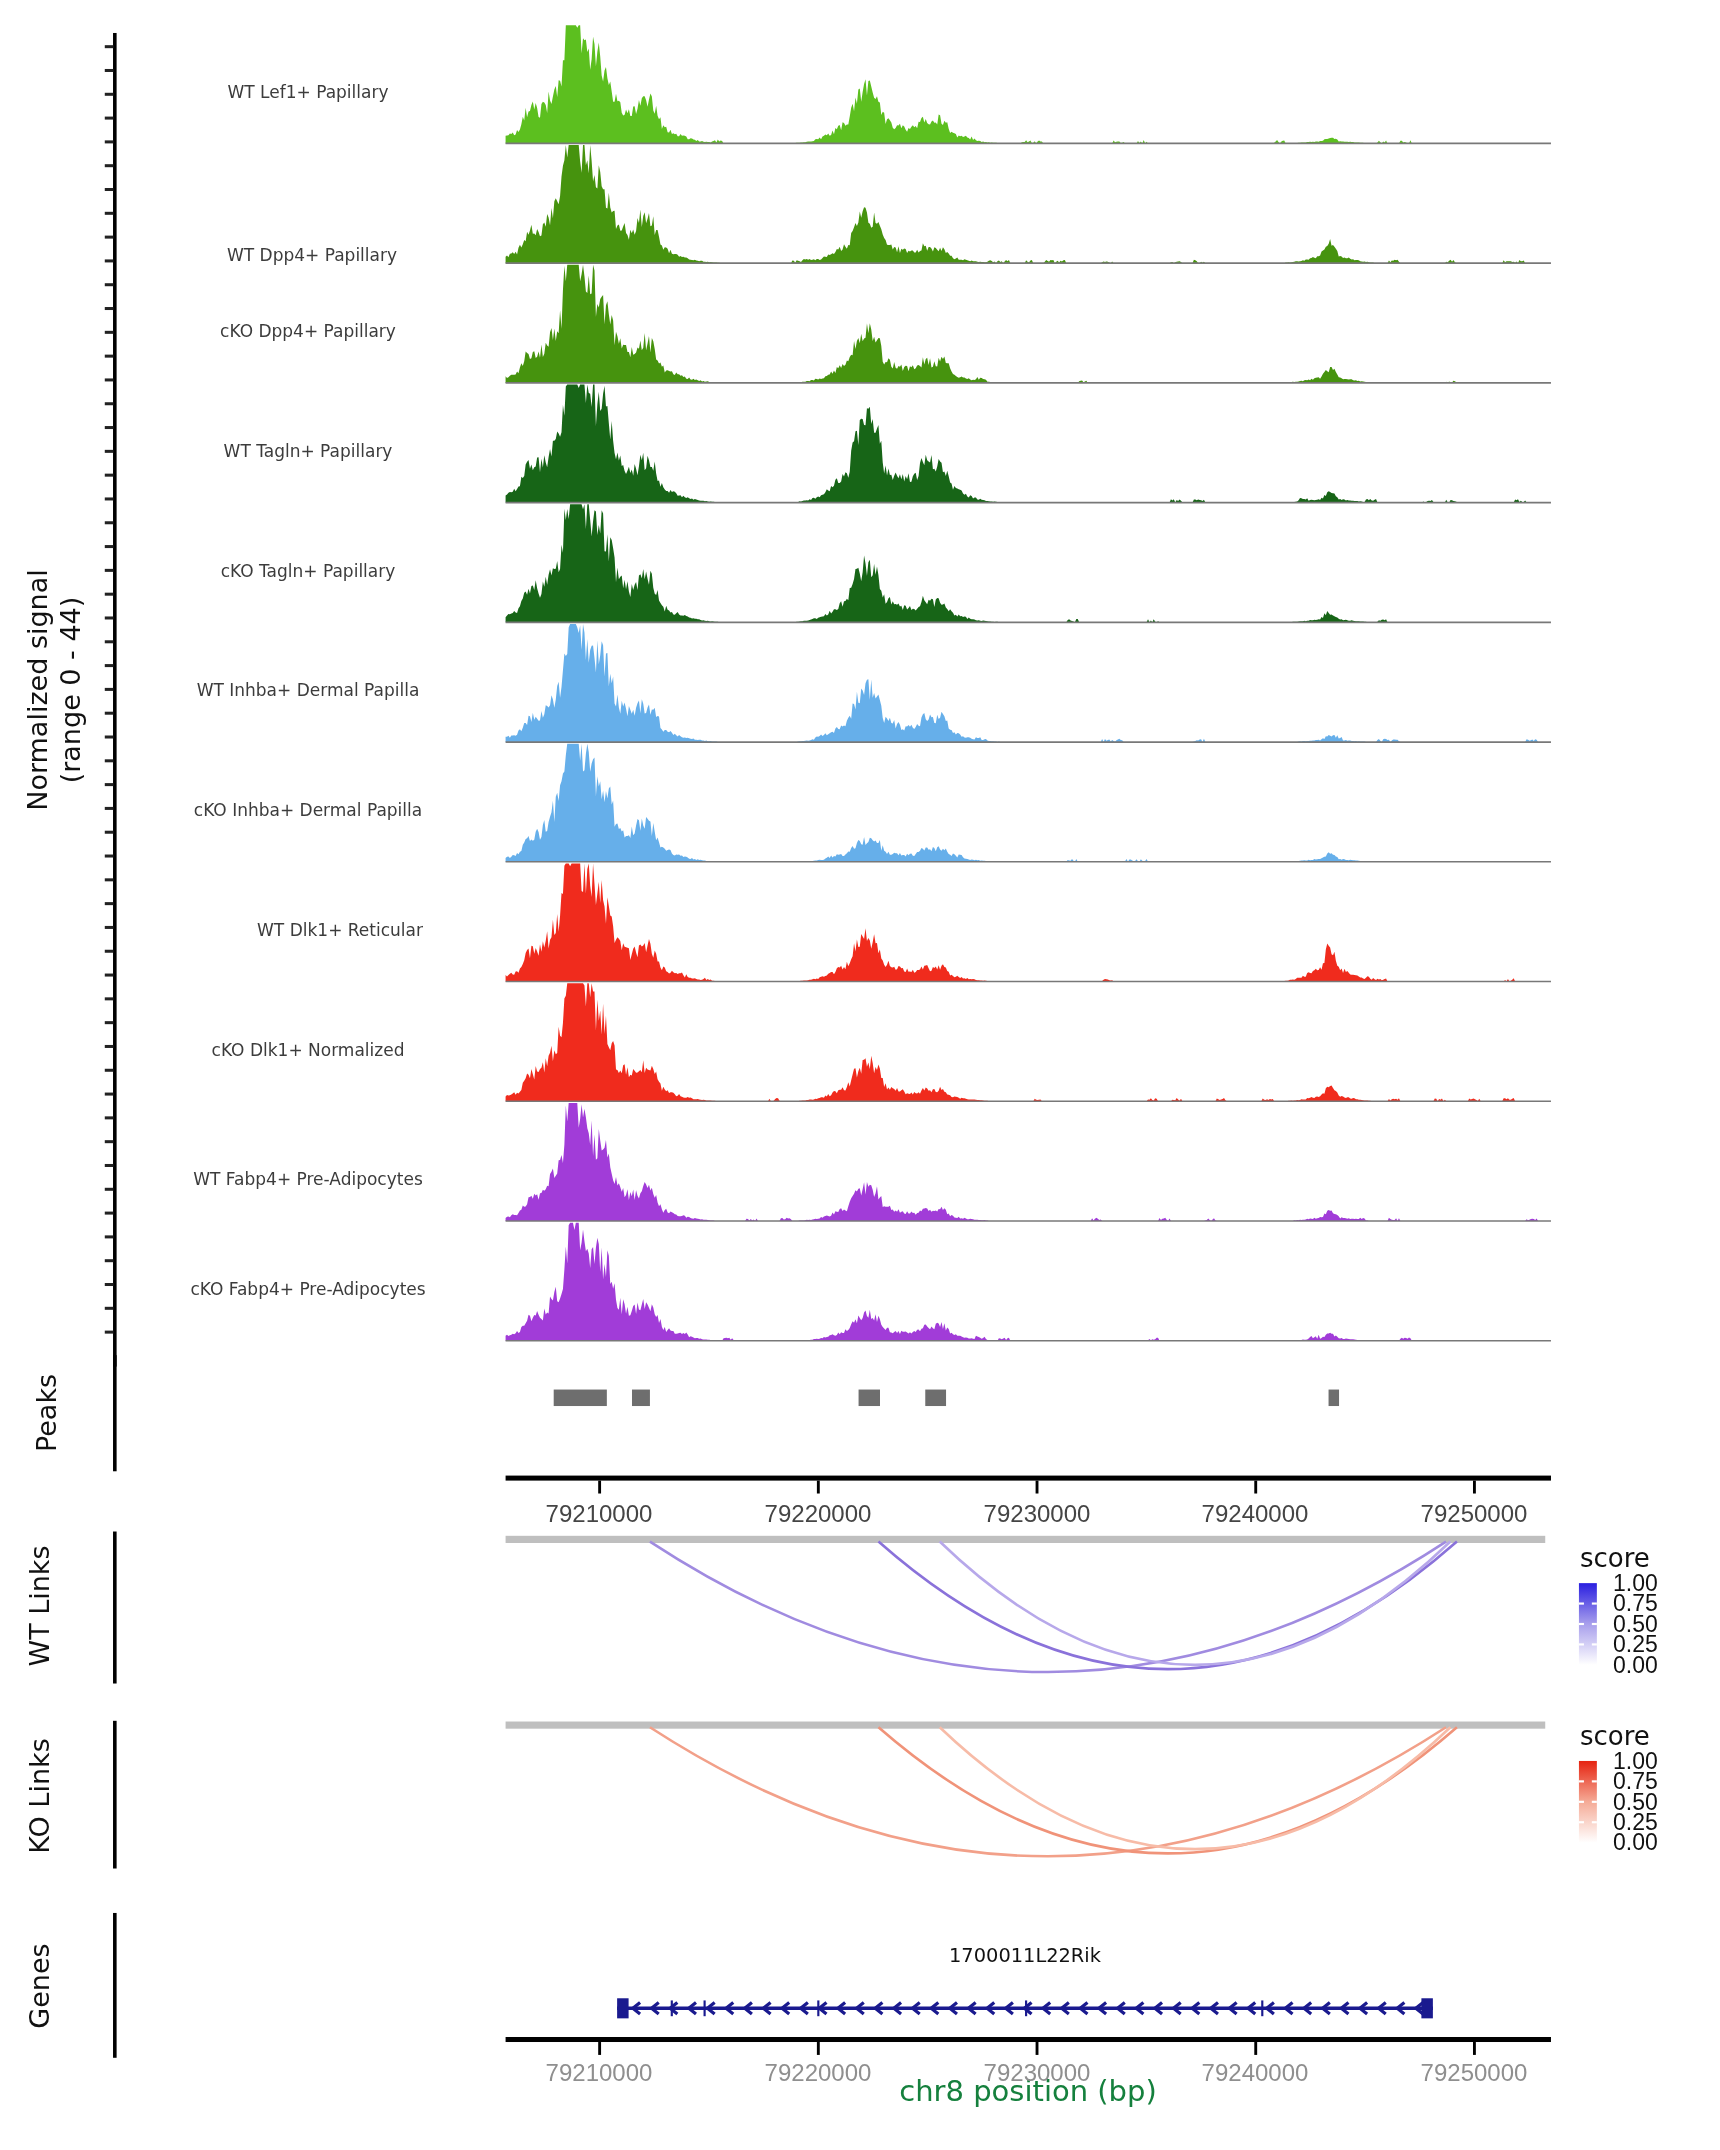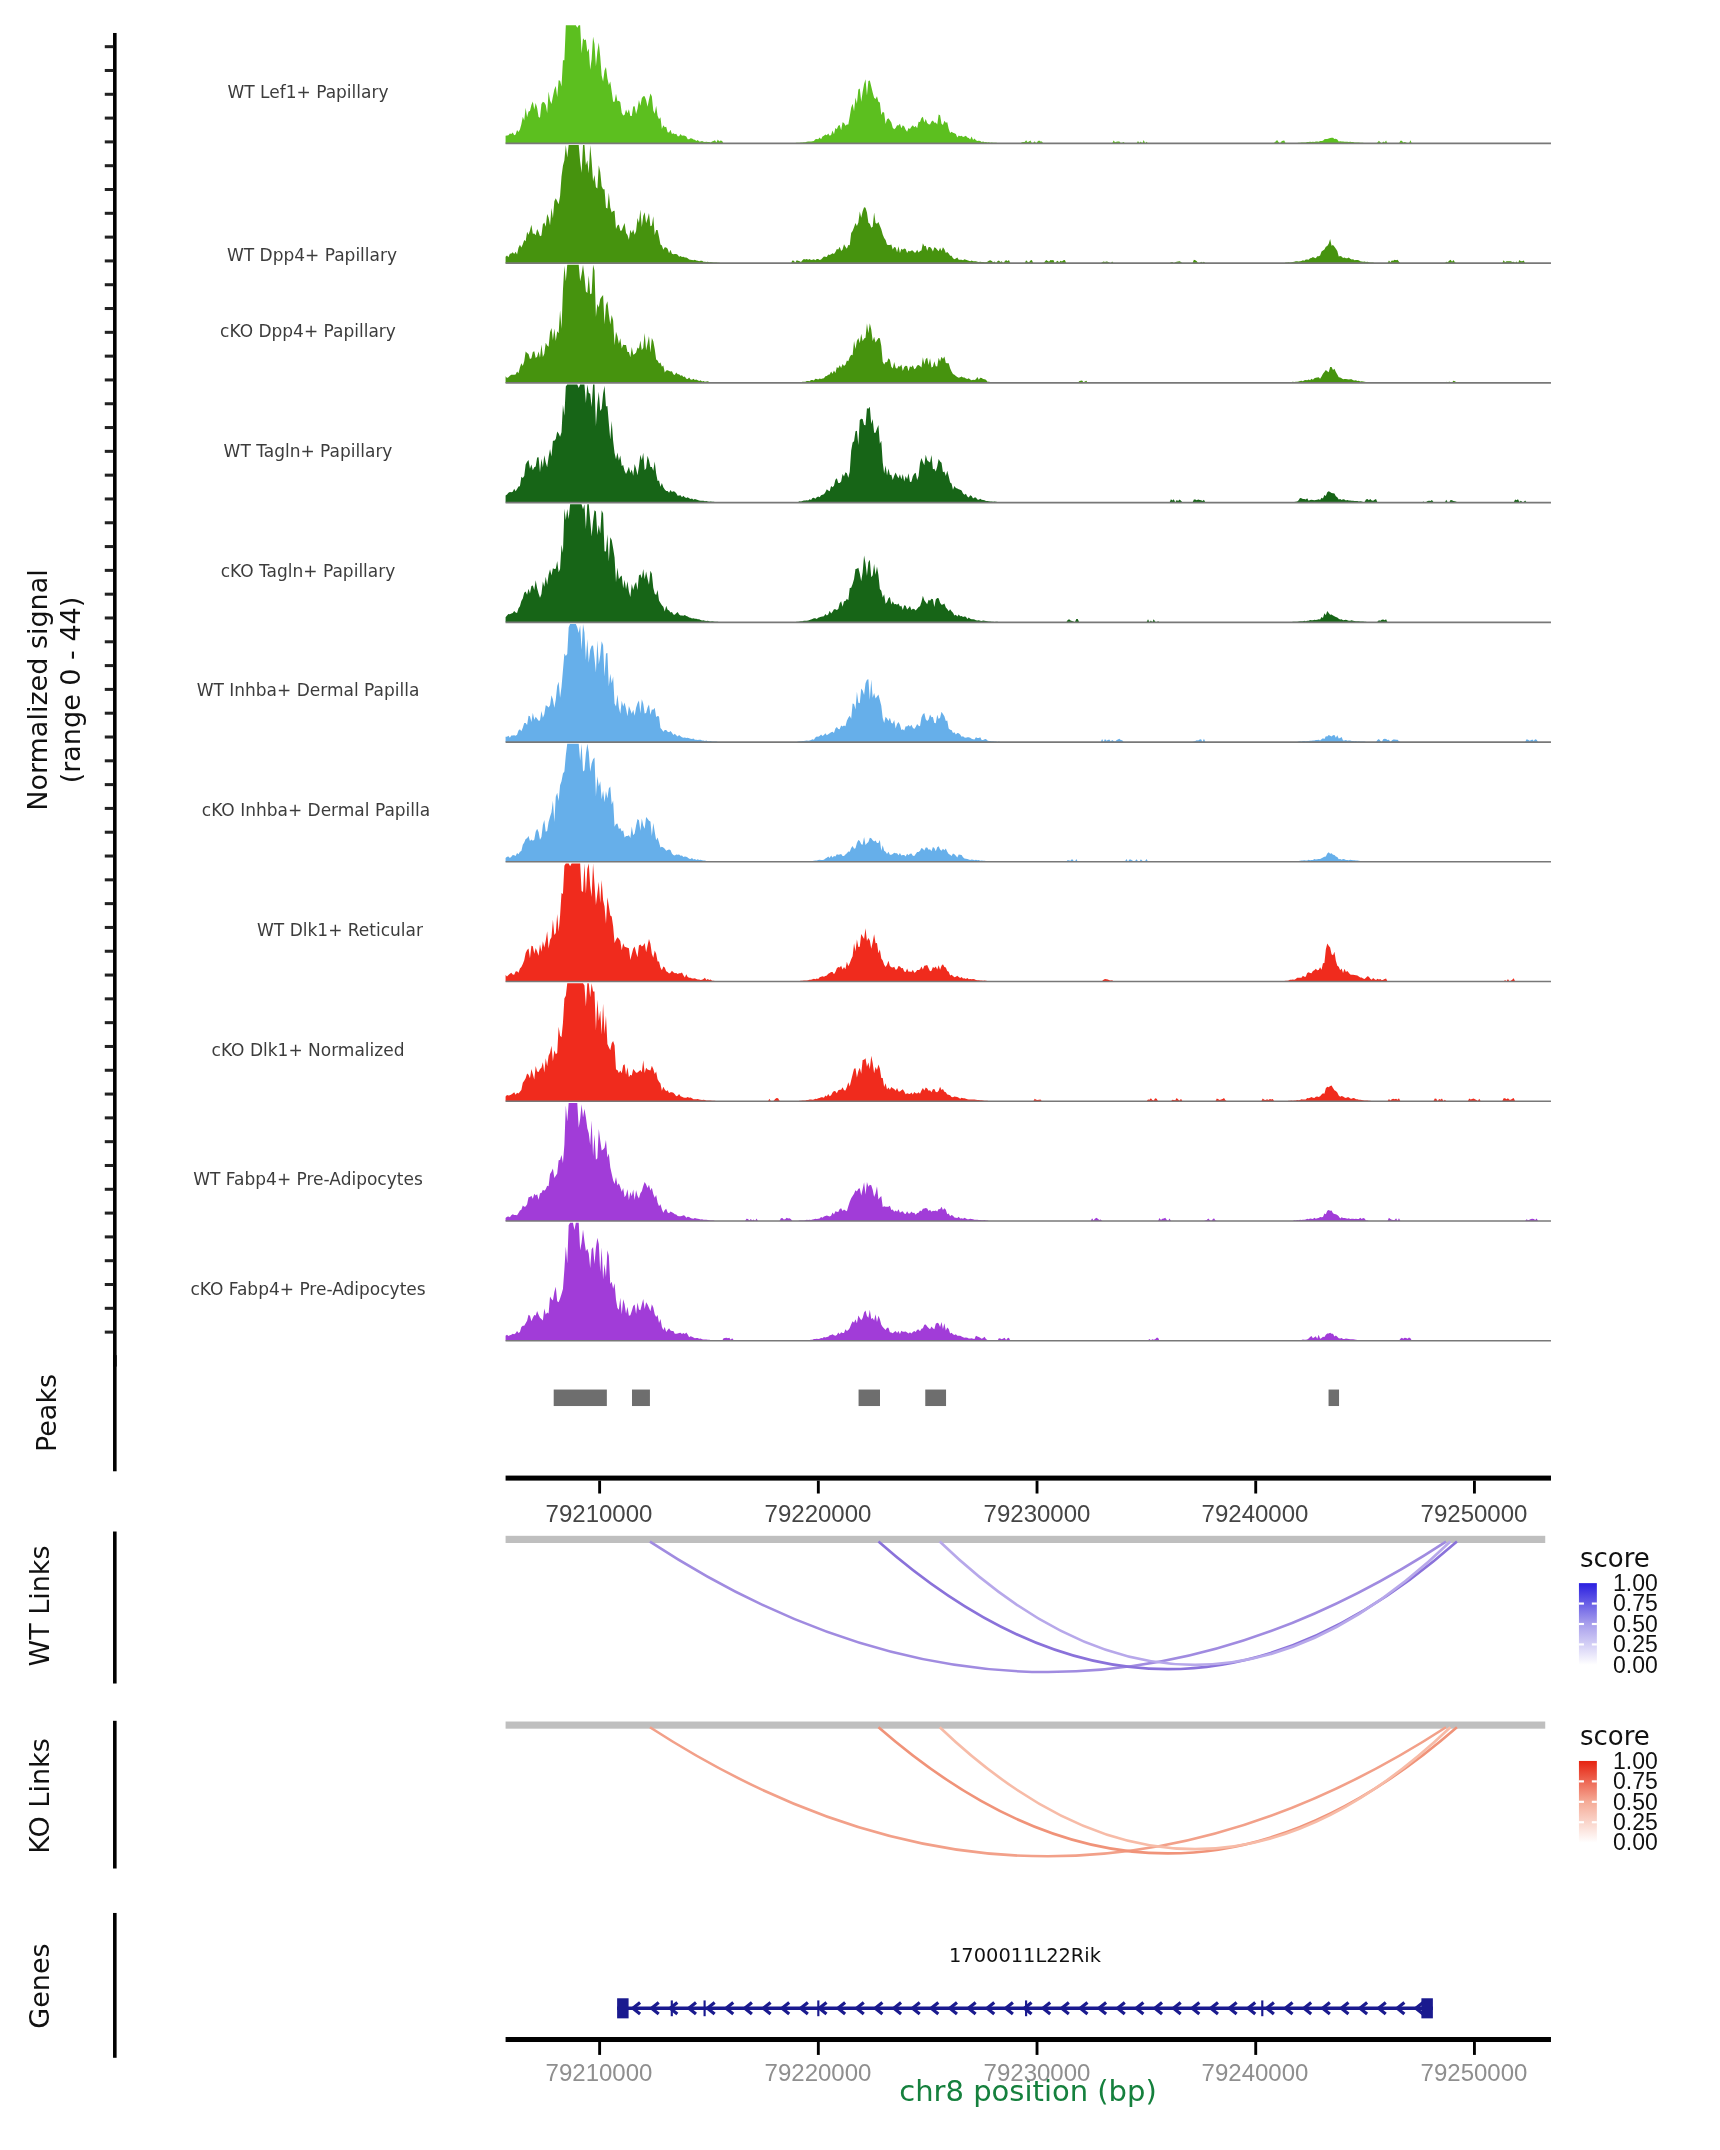--- a/index.html
+++ b/index.html
@@ -225,21 +225,21 @@
 
   <div class="abs axis-title" style="left:1028px;top:2074px;">chr8 position (bp)</div>
 
   <div id="html-layer">
       <div class="abs track-label" style="left: 308px; top: 92px;">WT Lef1+ Papillary</div>
       <div class="abs track-label" style="left: 312px; top: 211px; margin-top: 44px;">WT Dpp4+ Papillary</div>
       <div class="abs track-label" style="left: 308px; top: 331px;">cKO Dpp4+ Papillary</div>
       <div class="abs track-label" style="left: 308px; top: 451px; text-align: center;">WT Tagln+ Papillary</div>
       <div class="abs track-label" style="left: 308px; top: 571px;">cKO Tagln+ Papillary</div>
       <div class="abs track-label" style="left: 308px; top: 690px;">WT Inhba+ Dermal Papilla</div>
-      <div class="abs track-label" style="left: 308px; top: 810px; margin-left: 8px;">cKO Inhba+ Dermal Papilla</div>
+      <div class="abs track-label" style="left: 308px; top: 810px;">cKO Inhba+ Dermal Papilla</div>
       <div class="abs track-label" style="left: 308px; top: 930px; margin-left: 32px;">WT Dlk1+ Reticular</div>
       <div class="abs track-label" style="left: 308px; top: 1050px;">cKO Dlk1+ Normalized</div>
       <div class="abs track-label" style="left: 308px; top: 1179px;">WT Fabp4+ Pre-Adipocytes</div>
       <div class="abs track-label" style="left: 308px; top: 1289px;">cKO Fabp4+ Pre-Adipocytes</div>
       <div class="abs tickU" style="left: 599px; top: 1500px;">79210000</div>
       <div class="abs tickU" style="left: 818px; top: 1500px;">79220000</div>
       <div class="abs tickU" style="left: 1037px; top: 1500px;">79230000</div>
       <div class="abs tickU" style="left: 1255px; top: 1500px;">79240000</div>
       <div class="abs tickU" style="left: 1474px; top: 1500px;">79250000</div>
       <div class="abs tickL" style="left: 599px; top: 2059px;">79210000</div>

